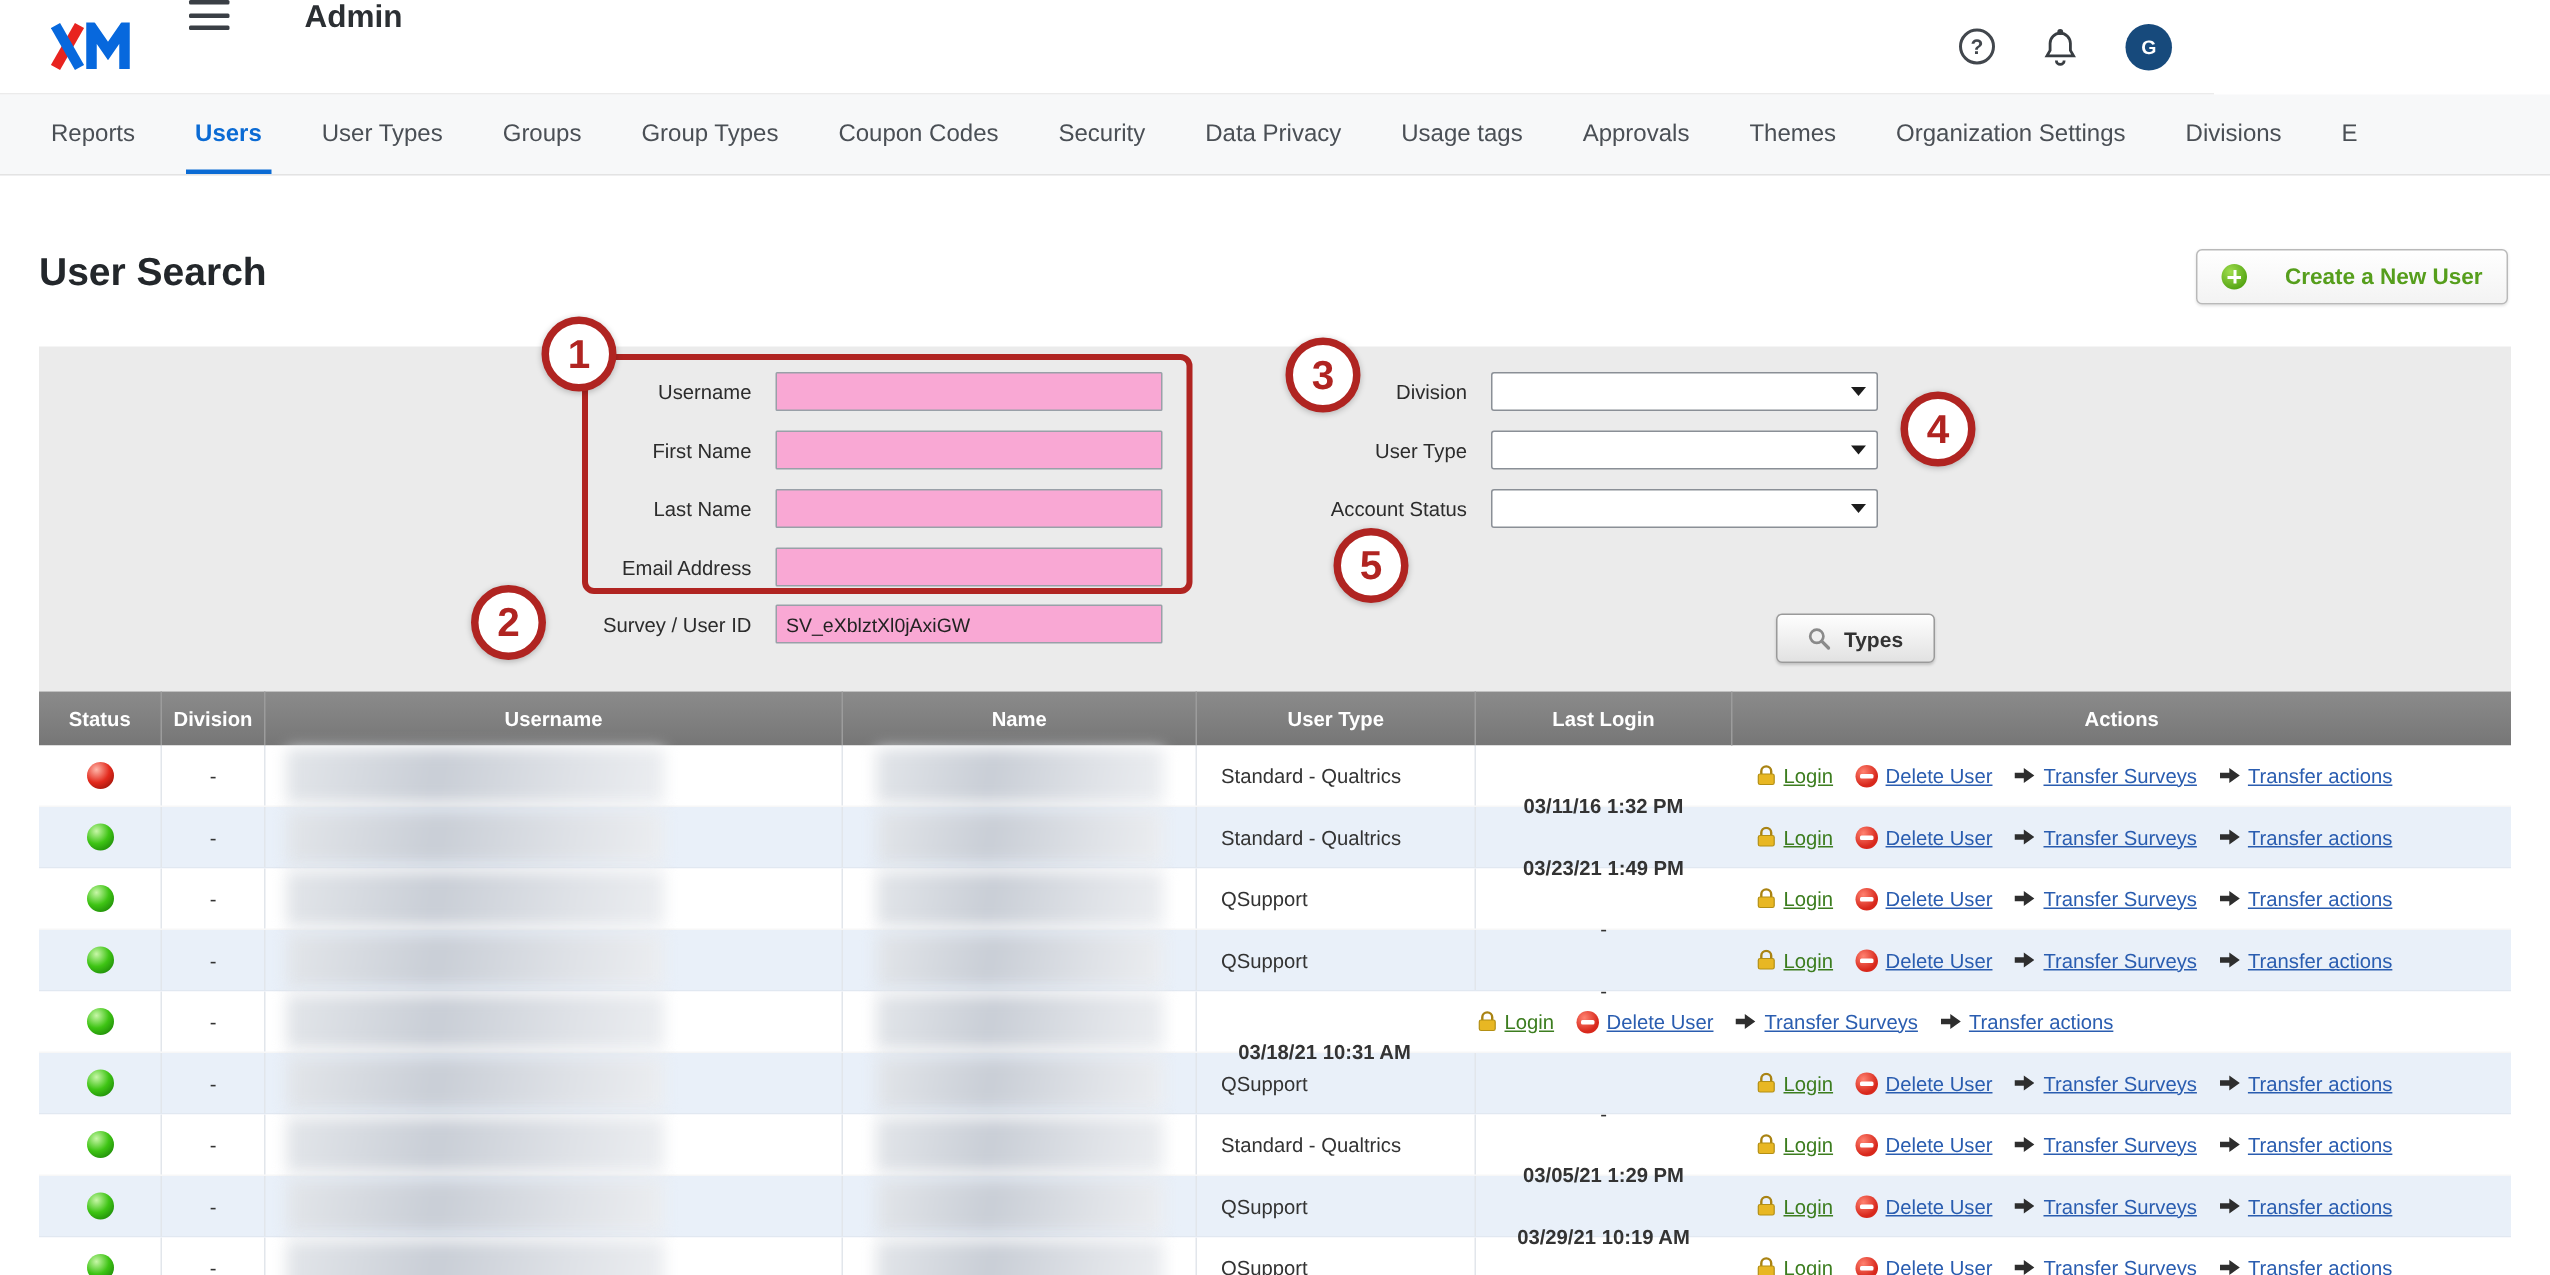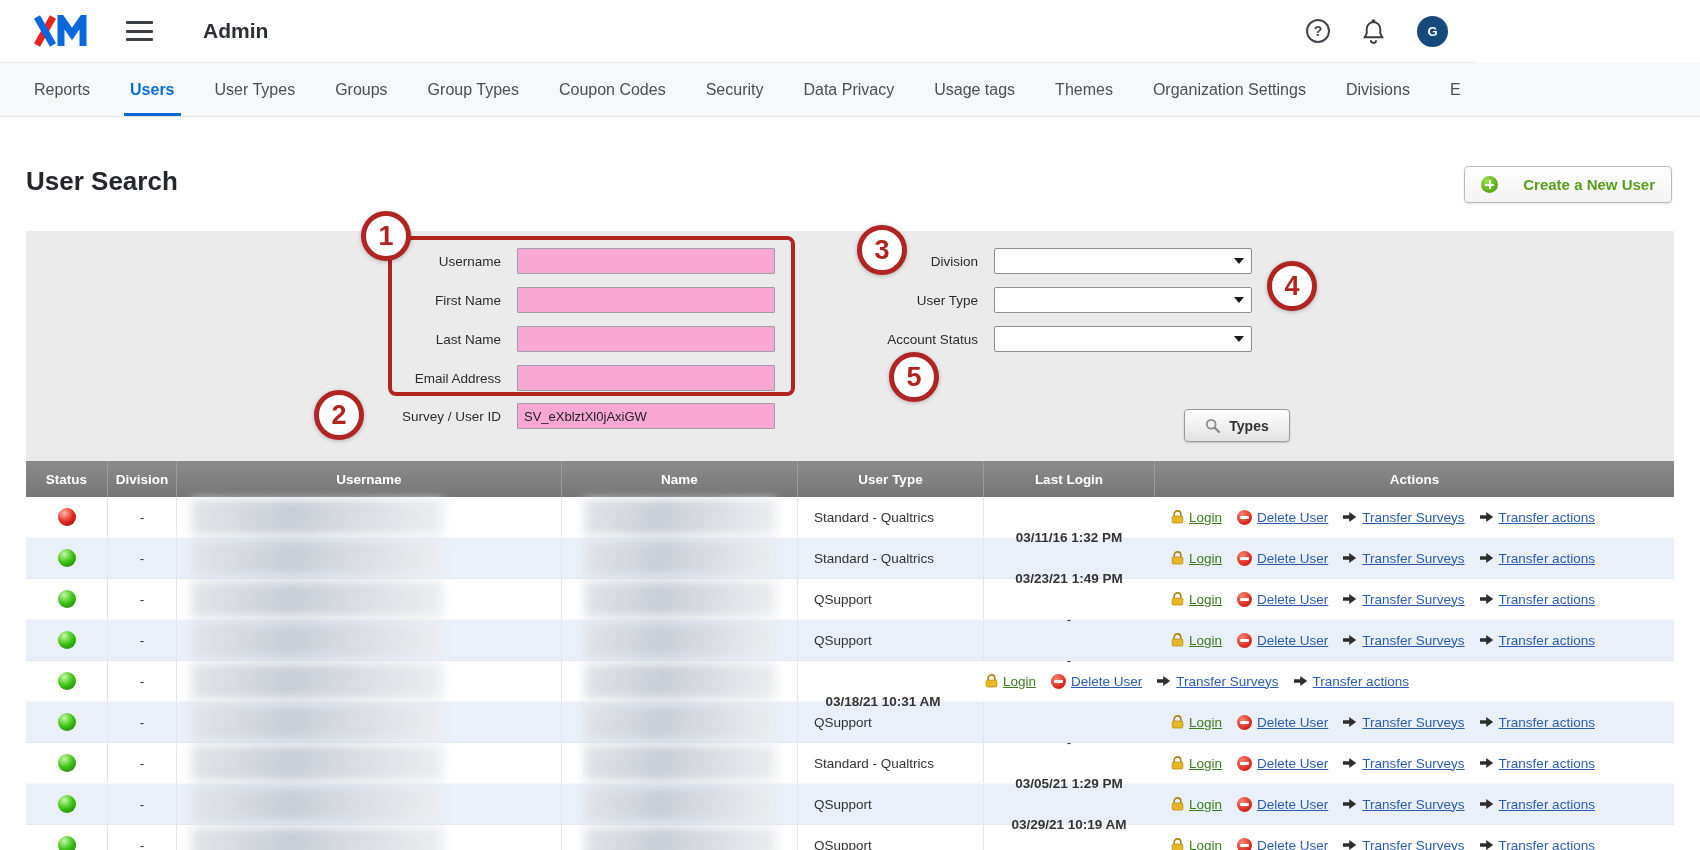--- a/index.html
+++ b/index.html
@@ -1,21 +1,21 @@
 <!DOCTYPE html>
 <html><head>
 <meta charset="utf-8">
 <style>
   * { margin:0; padding:0; box-sizing:border-box; }
   html,body { width:1700px; height:850px; overflow:hidden; }
   body { font-family:"Liberation Sans", sans-serif; background:#fff; position:relative; color:#333; }
 
   
   .topbar { position:absolute; top:0; left:0; width:1476px; height:63px; background:#fff;
-            border-bottom:1px solid #ebebeb; display:flex; align-items:center; z-index:3; }
+            border-bottom:1px solid #ebebeb; display:flex; z-index:3; }
   .logo { margin-left:34px; display:flex; align-items:center; }
   .hamburger { margin-left:38px; width:27px; height:20px; display:flex; flex-direction:column;
                justify-content:space-between; cursor:pointer; }
   .hamburger span { display:block; height:3px; background:#3a3f45; border-radius:1px; }
   .topbar-title { margin-left:50px; font-size:21px; font-weight:600; color:#2b2f33; }
   .topbar-right { margin-left:auto; display:flex; align-items:center; gap:32px; margin-right:28px; }
   .help-icon { width:24px; height:24px; border:2px solid #42474d; border-radius:50%; display:flex;
                align-items:center; justify-content:center; font-size:14px; font-weight:700;
                color:#42474d; cursor:pointer; }
   .bell { cursor:pointer; display:flex; }
@@ -155,20 +155,21 @@
 <div class="tabbar">
     <div class="tab">Reports</div>
     <div class="tab active">Users</div>
     <div class="tab">User Types</div>
     <div class="tab">Groups</div>
     <div class="tab">Group Types</div>
     <div class="tab">Coupon Codes</div>
     <div class="tab">Security</div>
     <div class="tab">Data Privacy</div>
     <div class="tab">Usage tags</div>
+    <div class="tab">Approvals</div>
     <div class="tab">Themes</div>
     <div class="tab">Organization Settings</div>
     <div class="tab">Divisions</div>
     <div class="tab">E</div>
   </div>
 
 <div class="page-title">User Search</div>
 <button class="create-btn">
   <span class="plus-ic"></span>
   <span>Create a New User</span>

